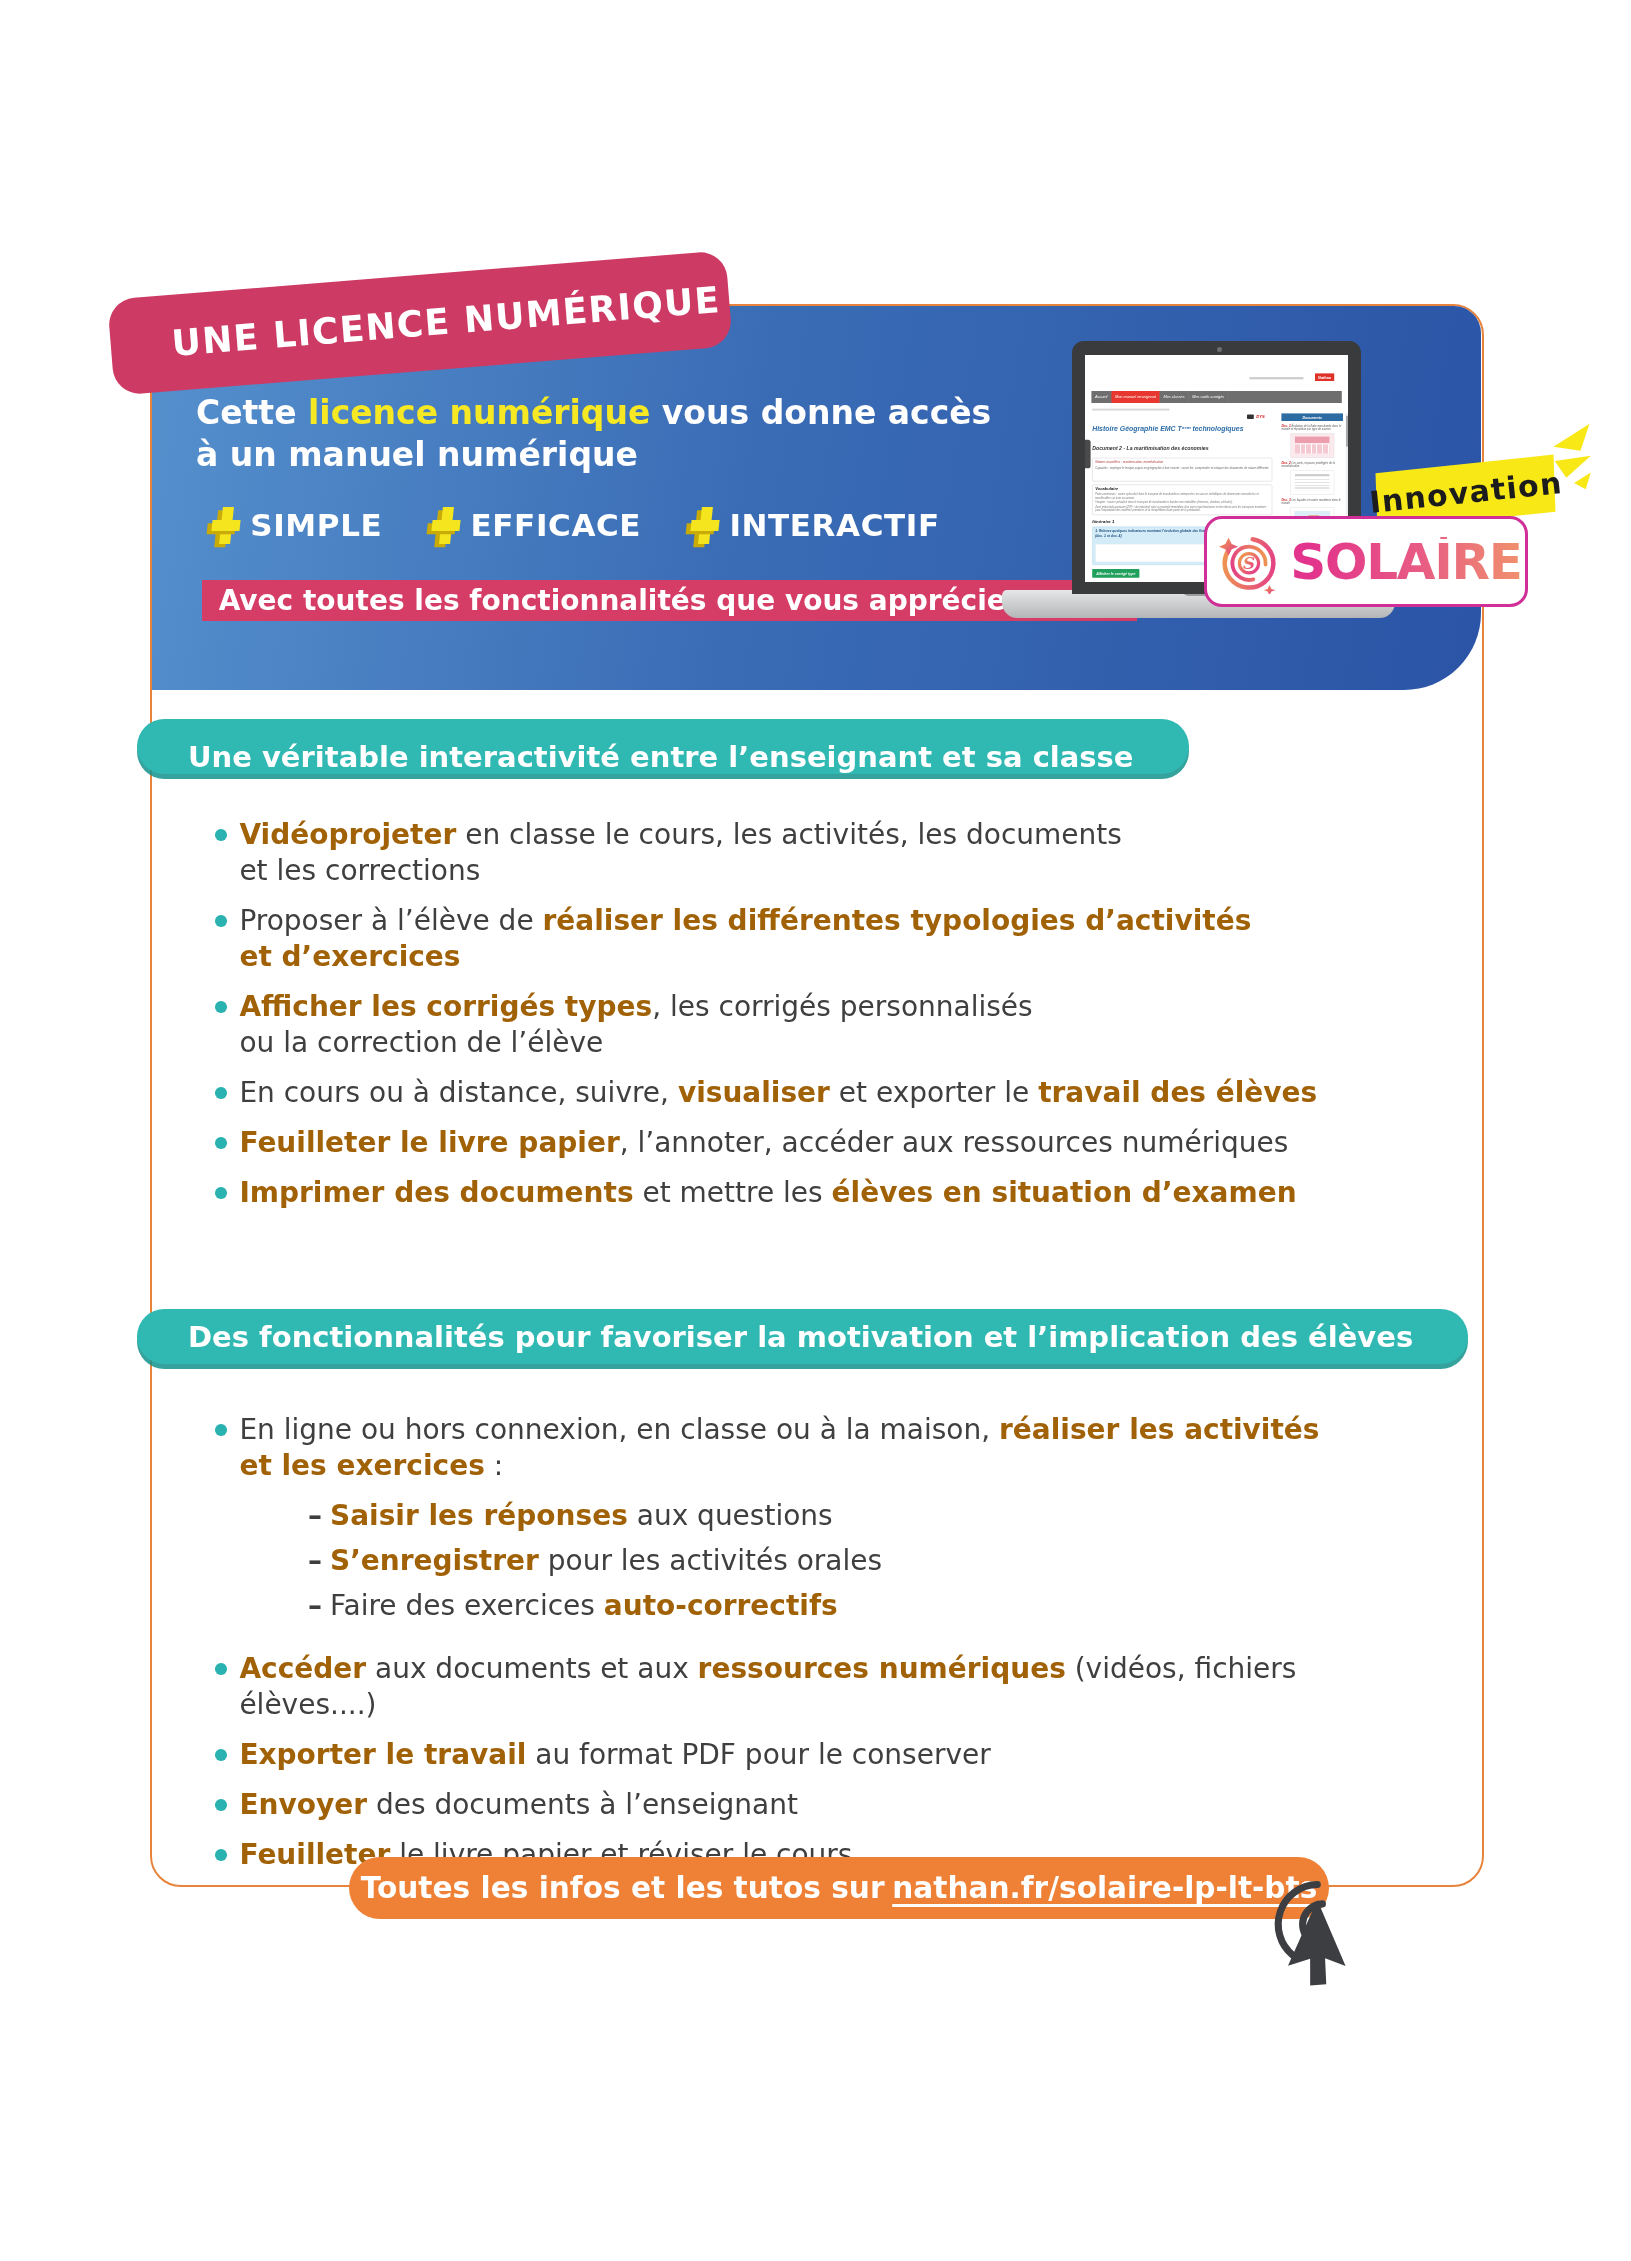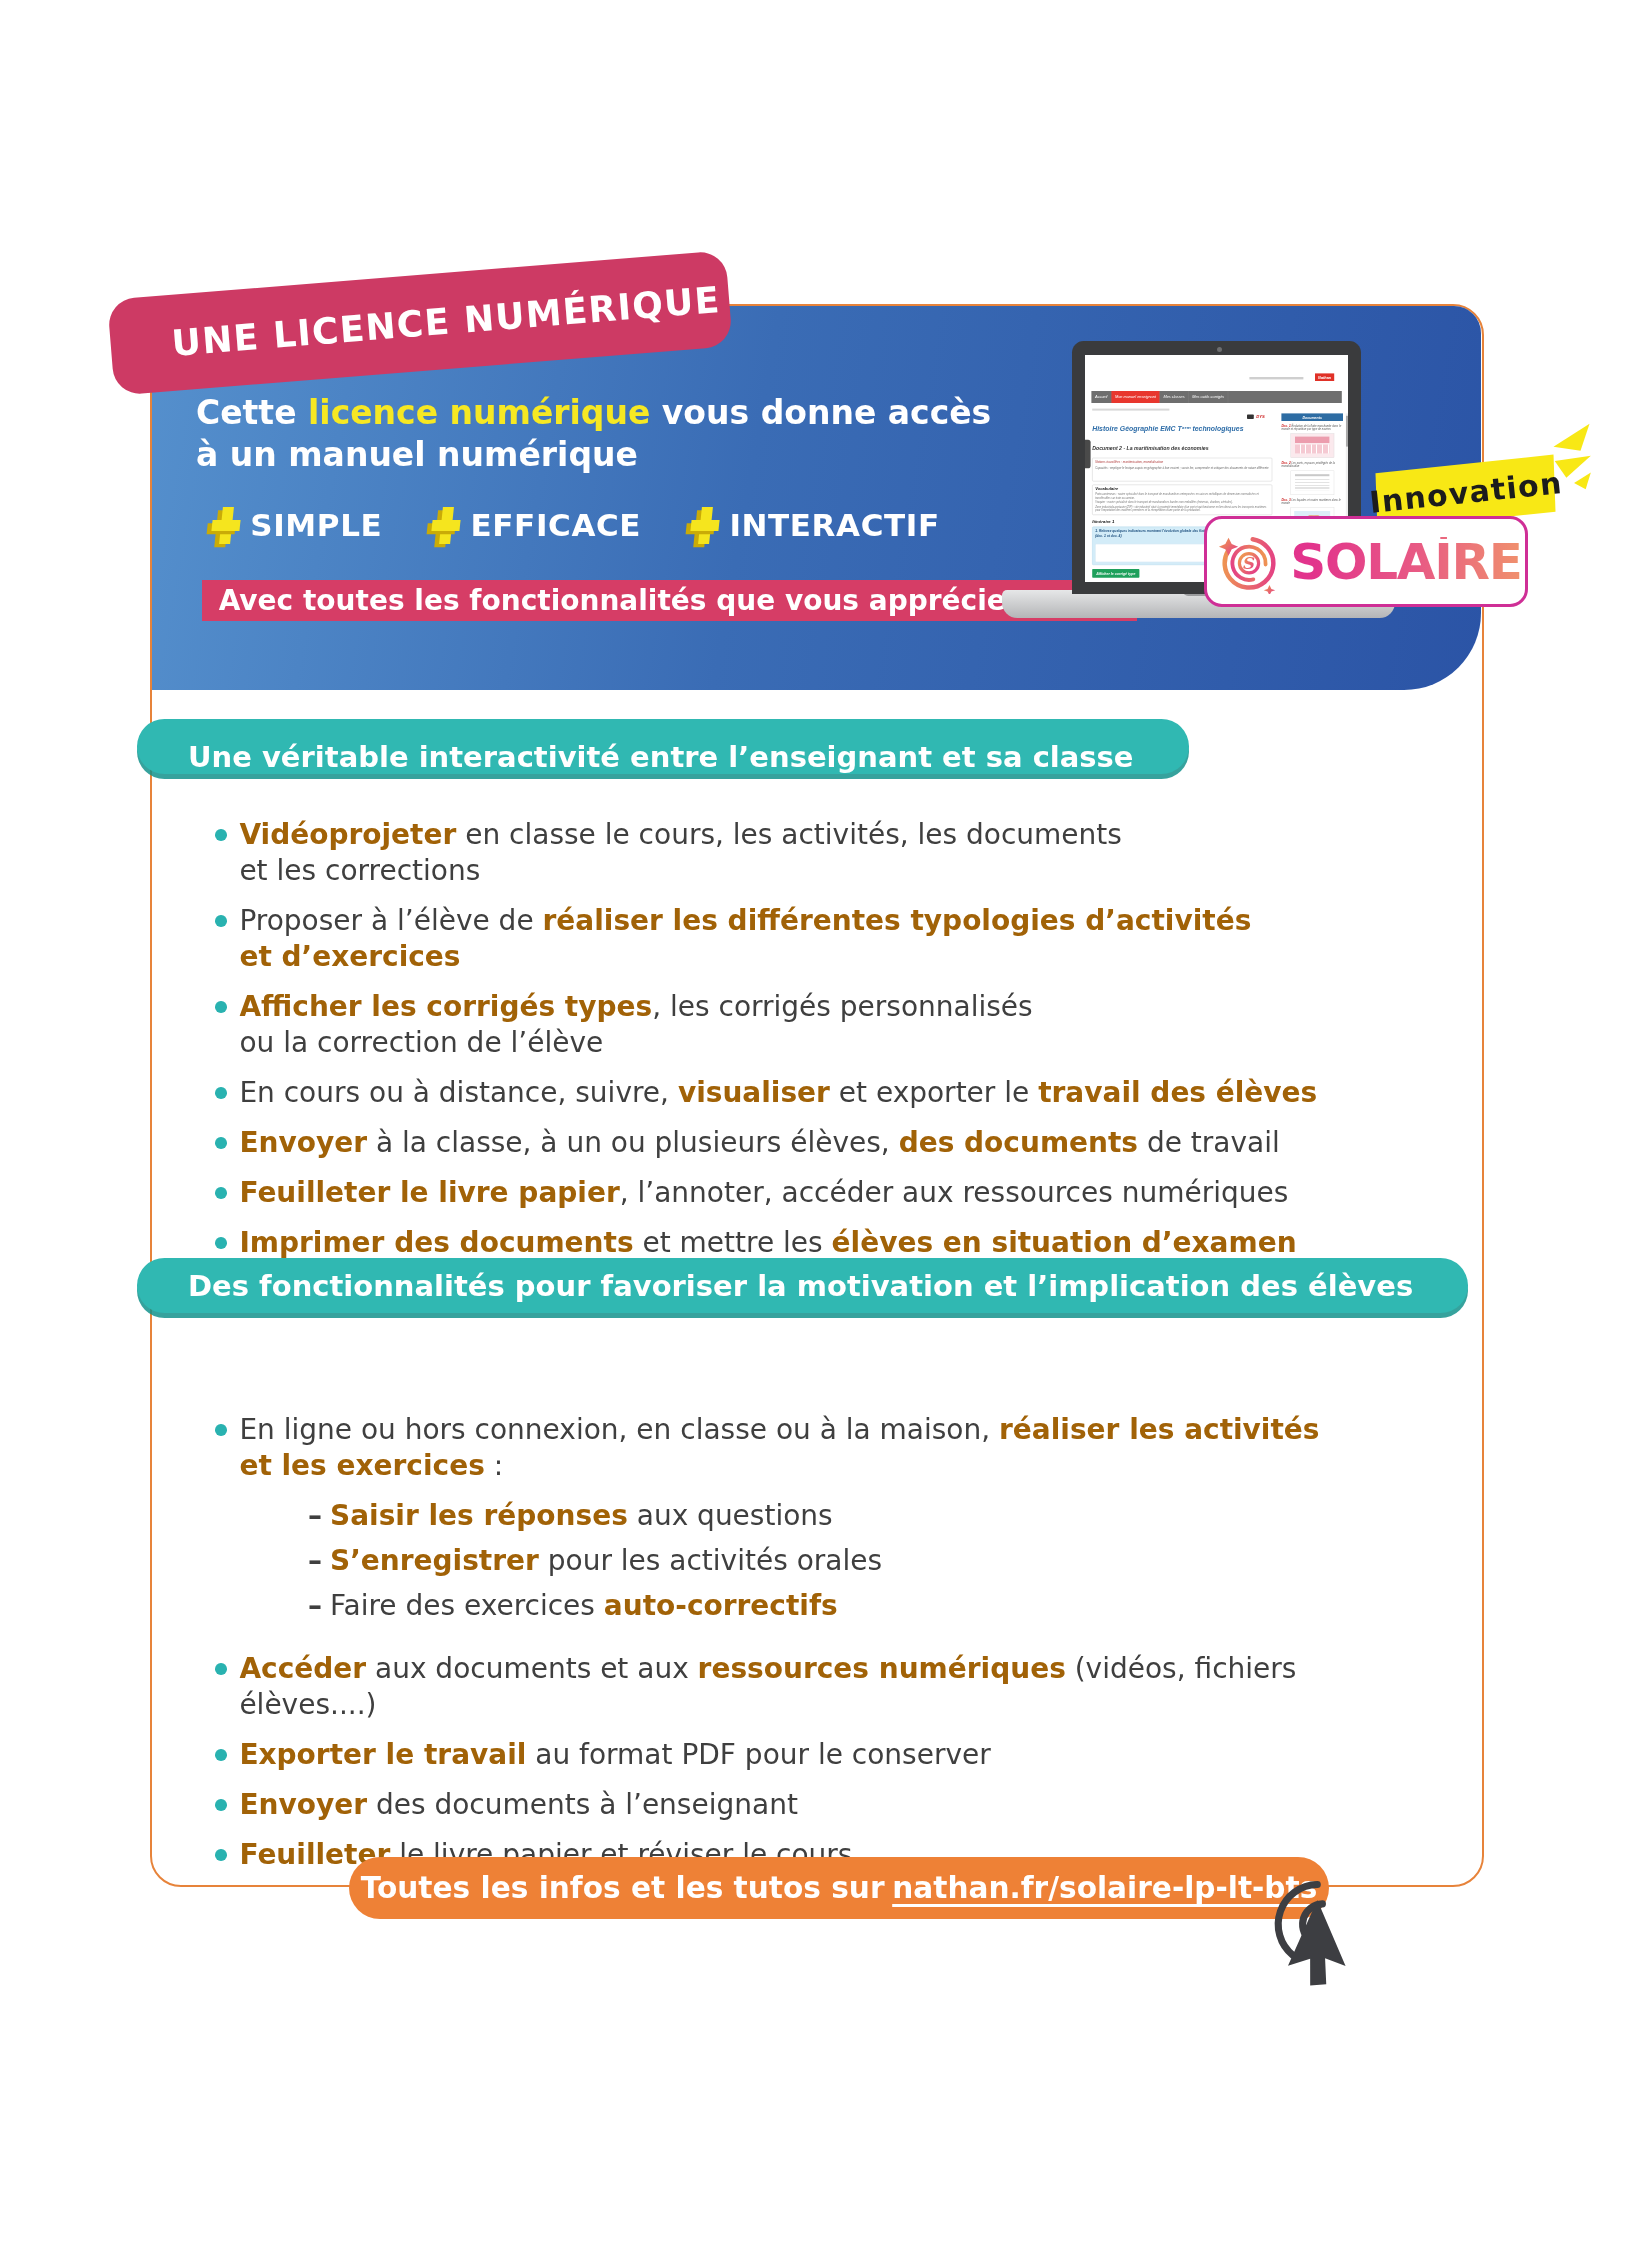--- a/index.html
+++ b/index.html
@@ -111,21 +111,21 @@
     padding-left:10.3px; gap:9px; }
   .solaire .brand { font-size:50px; font-weight:bold; letter-spacing:-1.3px;
     background:linear-gradient(90deg,#e2348c 10%,#e85a84 55%,#f0916d 100%);
     -webkit-background-clip:text; background-clip:text; color:transparent; line-height:1; }
 
   
   .pill { position:absolute; left:137px; height:55px; background:#30b8b2; border-radius:28px;
     color:#fff; font-weight:bold; font-size:29px; display:inline-flex; align-items:center;
     padding:0 55px 0 51px; filter:drop-shadow(0 5.8px 0 rgba(19,146,140,0.85)); z-index:5; white-space:nowrap; }
   #pill-1 { top:719px;align-items:flex-end; }
-  #pill-2 { top:1258px; }
+  #pill-2 { top:1309px; }
   .flist { position:absolute; left:215px; width:1131px; list-style:none; }
   #list-1 { top:817px; }
   #list-2 { top:1412px; }
   .flist li { position:relative; padding-left:24.4px; font-size:28px; line-height:36px; color:#3f3f3f;
     margin-bottom:14px; white-space:pre-line; }
   .flist li b { color:#a16207; }
   .flist li:before { content:""; position:absolute; left:0; top:12.2px; width:11.6px; height:11.6px;
     border-radius:50%; background:#29b2b0; }
   .flist li.sub { margin-left:93px; padding-left:22px; margin-bottom:9px; }
   .flist li.sub:before { content:"–"; background:none; border-radius:0; width:auto; height:auto;
@@ -280,21 +280,20 @@
     <span>Une véritable interactivité entre l’enseignant et sa classe</span>
   </div>
 <ul class="flist" id="list-1">
     <li><b>Vidéoprojeter</b><span> en classe le cours, les activités, les documents
 et les corrections</span></li>
     <li><span>Proposer à l’élève de </span><b>réaliser les différentes typologies d’activités
 et d’exercices</b></li>
     <li><b>Afficher les corrigés types</b><span>, les corrigés personnalisés
 ou la correction de l’élève</span></li>
     <li><span>En cours ou à distance, suivre, </span><b>visualiser</b><span> et exporter le </span><b>travail des élèves</b></li>
-    <li><b>Envoyer</b><span> à la classe, à un ou plusieurs élèves, </span><b>des documents</b><span> de travail</span></li>
     <li><b>Feuilleter le livre papier</b><span>, l’annoter, accéder aux ressources numériques</span></li>
     <li><b>Imprimer des documents</b><span> et mettre les </span><b>élèves en situation d’examen</b></li>
   </ul>
 <div class="pill" id="pill-2">
     <span>Des fonctionnalités pour favoriser la motivation et l’implication des élèves</span>
   </div>
 <ul class="flist" id="list-2">
     <li><span>En ligne ou hors connexion, en classe ou à la maison, </span><b>réaliser les activités
 et les exercices</b><span> :</span></li>
     <li class="sub"><b>Saisir les réponses</b><span> aux questions</span></li>

